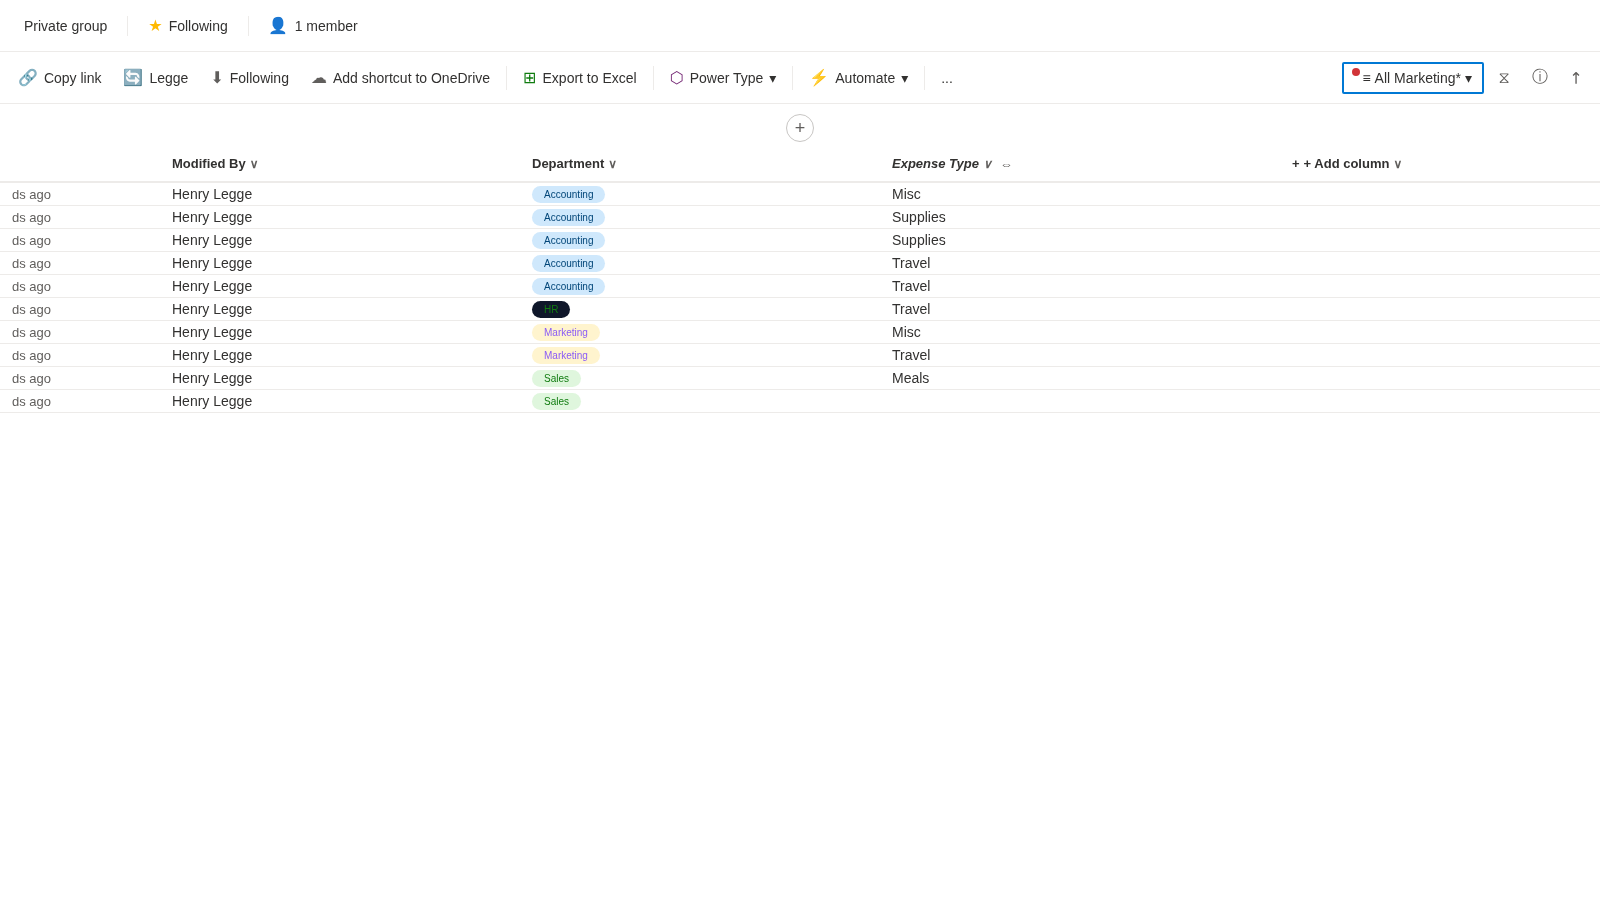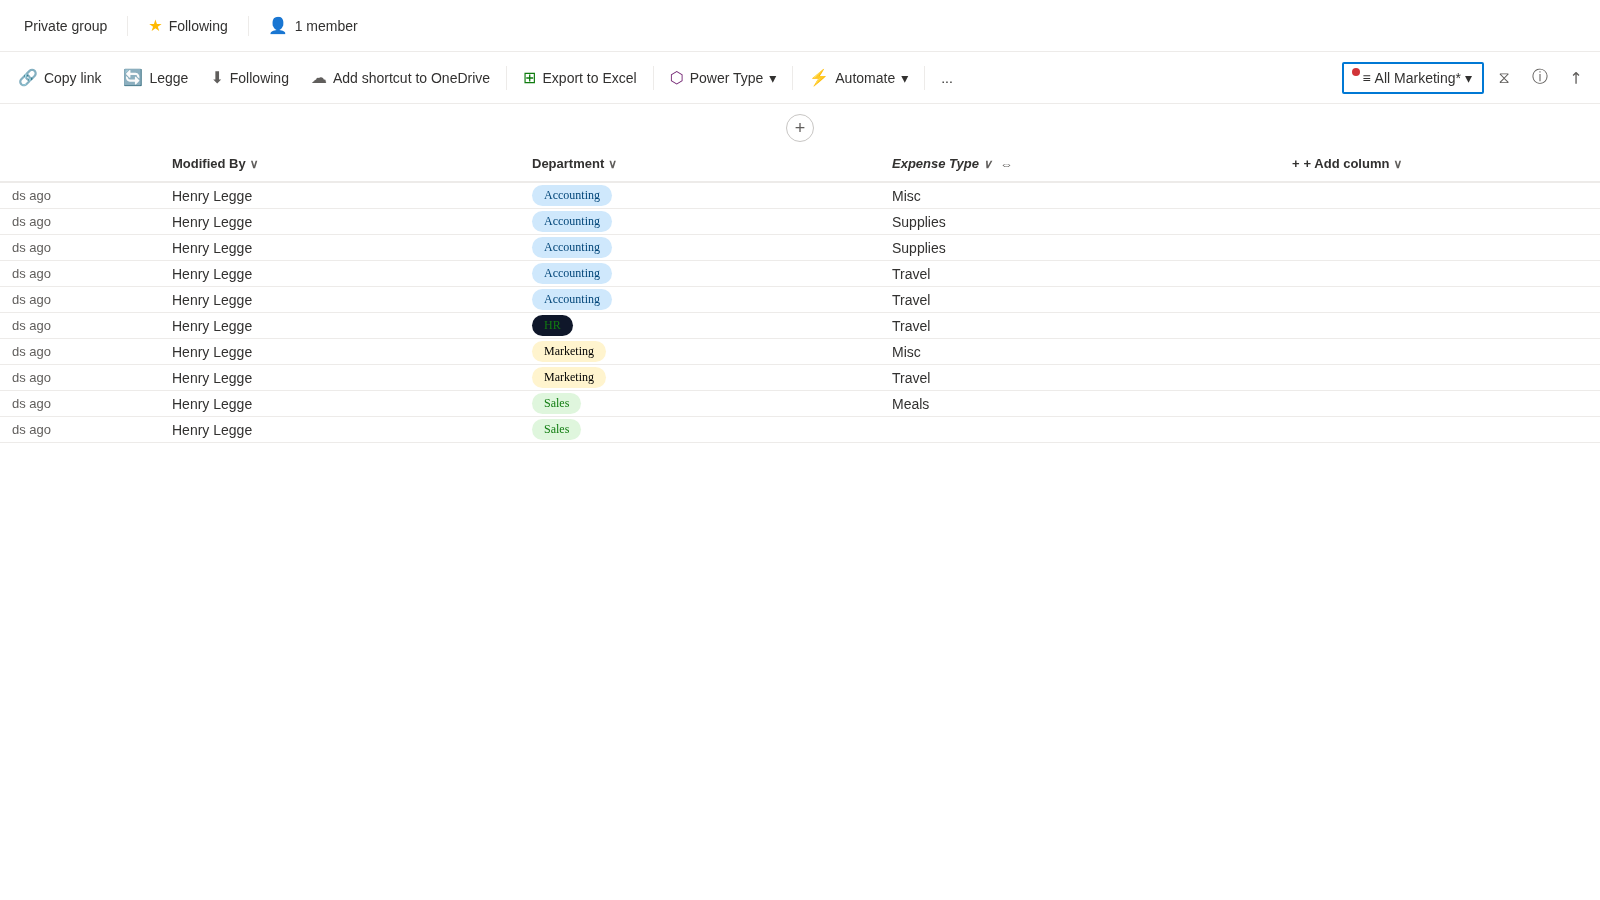--- a/index.html
+++ b/index.html
@@ -179,35 +179,34 @@
       font-size: 14px;
       color: #323130;
       vertical-align: middle;
     }
 
     
     .badge {
       display: inline-block;
       padding: 3px 12px;
       border-radius: 12px;
-      font-size: 12px;
+      font-size: 10px;
       font-weight: 400;
-      font-family: Liberation Serif, serif;
     }
     .badge-accounting {
       background: #cfe8fc;
       color: #004578;
     }
     .badge-hr {
       background: #0f172a;
       color: #107c10;
     }
     .badge-marketing {
       background: #fff4ce;
-      color: #000000;
+      color: #8b5cf6;
     }
     .badge-sales {
       background: #dff6dd;
       color: #107c10;
     }
 
     
     .col-resize {
       cursor: col-resize;
     }

